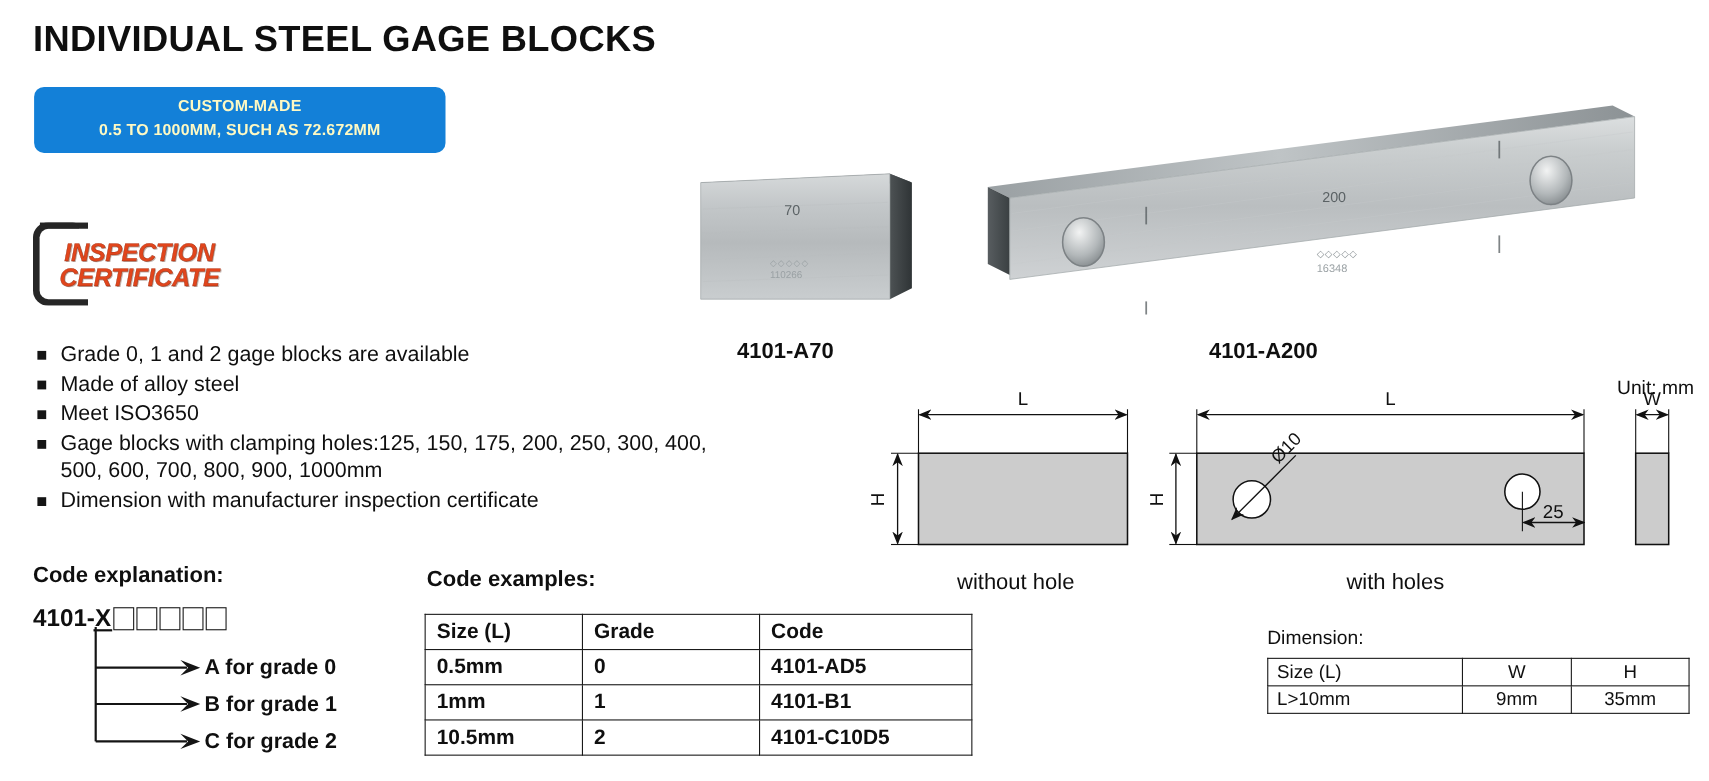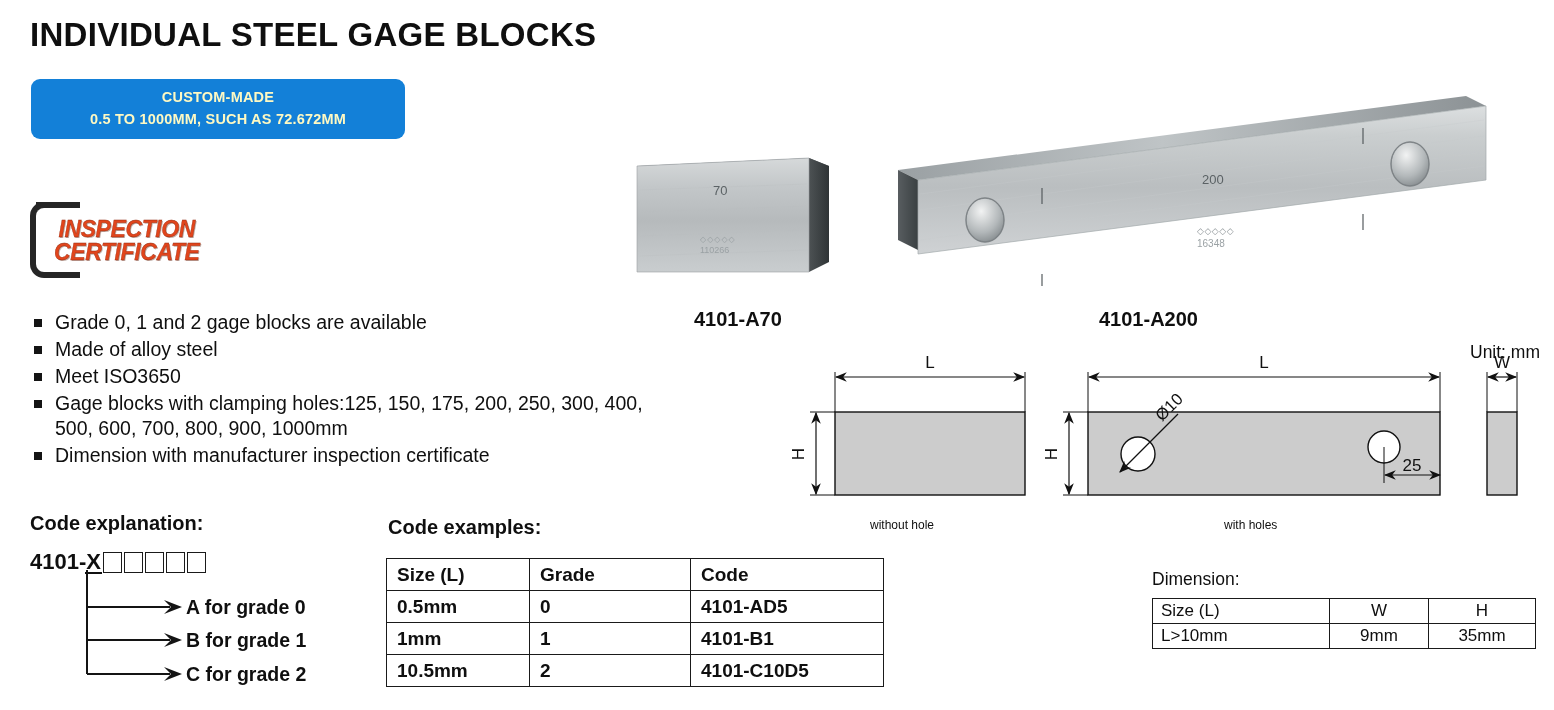--- a/index.html
+++ b/index.html
@@ -121,21 +121,21 @@
   
   .photo-caption{
     position:absolute;font-size:20px;font-weight:bold;white-space:nowrap;
   }
   #photo-a70{ left:633px; top:150px; width:200px;height:128px; }
   #photo-a200{ left:890px; top:88px; width:600px;height:198px; }
 
   
   #drawings{ left:790px; top:340px; }
   .dwg-caption{
-    position:absolute;font-size:12px;white-space:nowrap;
+    position:absolute;font-size:20px;white-space:nowrap;
   }
 </style>
 </head>
 <body>
 
 <div class="abs" id="page-title">INDIVIDUAL STEEL GAGE BLOCKS</div>
 
 <div class="abs" id="custom-badge">
   <div>CUSTOM-MADE</div>
   <div>0.5 TO 1000MM, SUCH AS 72.672MM</div>
@@ -248,21 +248,21 @@
       <line x1="6" y1="40" x2="174" y2="34"></line>
       <line x1="6" y1="62" x2="174" y2="56"></line>
       <line x1="6" y1="86" x2="174" y2="80"></line>
       <line x1="6" y1="106" x2="174" y2="100"></line>
     </g>
     <text x="80" y="45" font-family="Liberation Sans, sans-serif" font-size="13" fill="#5c6366">70</text>
     <text x="67" y="92" font-family="Liberation Sans, sans-serif" font-size="8" fill="#9aa1a4" letter-spacing="1">◇◇◇◇◇</text>
     <text x="67" y="103" font-family="Liberation Sans, sans-serif" font-size="9" fill="#9aa1a4">110266</text>
   </svg>
 </div>
-<div class="photo-caption" style="left:670px;top:308px;margin-left:24px;">4101-A70</div>
+<div class="photo-caption" style="left:670px;top:308px;">4101-A70</div>
 
 <div class="abs" id="photo-a200">
   <svg width="600" height="198" viewBox="0 0 600 198">
     <defs>
       <linearGradient id="steelFaceB" x1="0" y1="0" x2="0" y2="1">
         <stop offset="0%" stop-color="#dcdfe0"></stop>
         <stop offset="20%" stop-color="#cacecf"></stop>
         <stop offset="55%" stop-color="#babec0"></stop>
         <stop offset="100%" stop-color="#cfd2d4"></stop>
       </linearGradient>

